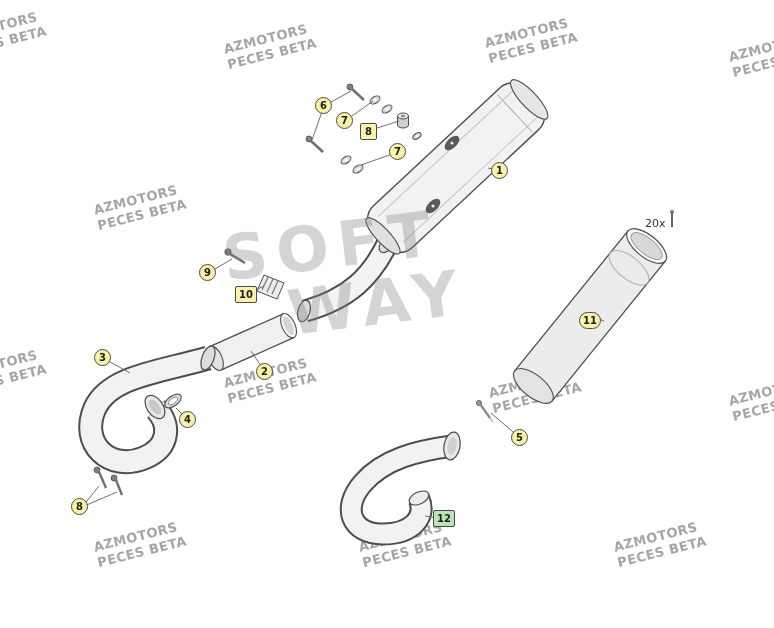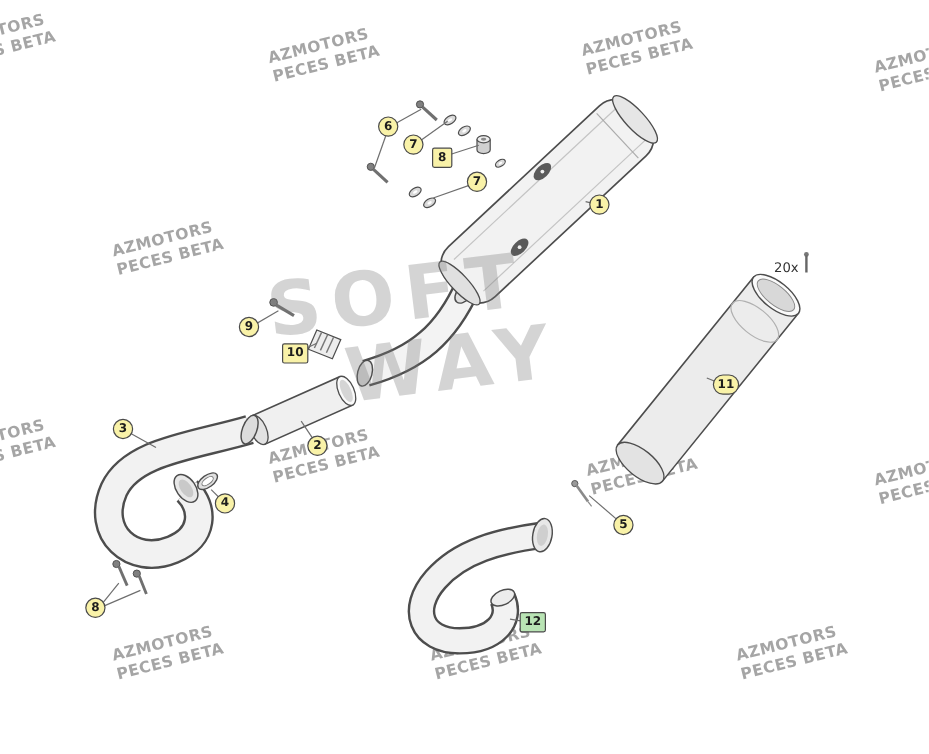--- a/index.html
+++ b/index.html
@@ -228,18 +228,18 @@
   <div class="callout" style="left:315px;top:97px">6</div>
   <div class="callout" style="left:336px;top:112px">7</div>
   <div class="callout square" style="left:360px;top:123px">8</div>
   <div class="callout" style="left:389px;top:143px">7</div>
   <div class="callout" style="left:491px;top:162px">1</div>
   <div class="callout" style="left:199px;top:264px">9</div>
   <div class="callout square" style="left:235px;top:286px">10</div>
   <div class="callout" style="left:256px;top:363px">2</div>
   <div class="callout" style="left:94px;top:349px">3</div>
   <div class="callout" style="left:179px;top:411px">4</div>
-  <div class="callout" style="left:594px;top:312px">11</div>
+  <div class="callout" style="left:579px;top:312px">11</div>
   <div class="callout" style="left:511px;top:429px">5</div>
   <div class="callout" style="left:71px;top:498px">8</div>
   <div class="callout square green" style="left:433px;top:510px">12</div>
 
 </div>
 
 </body></html>

